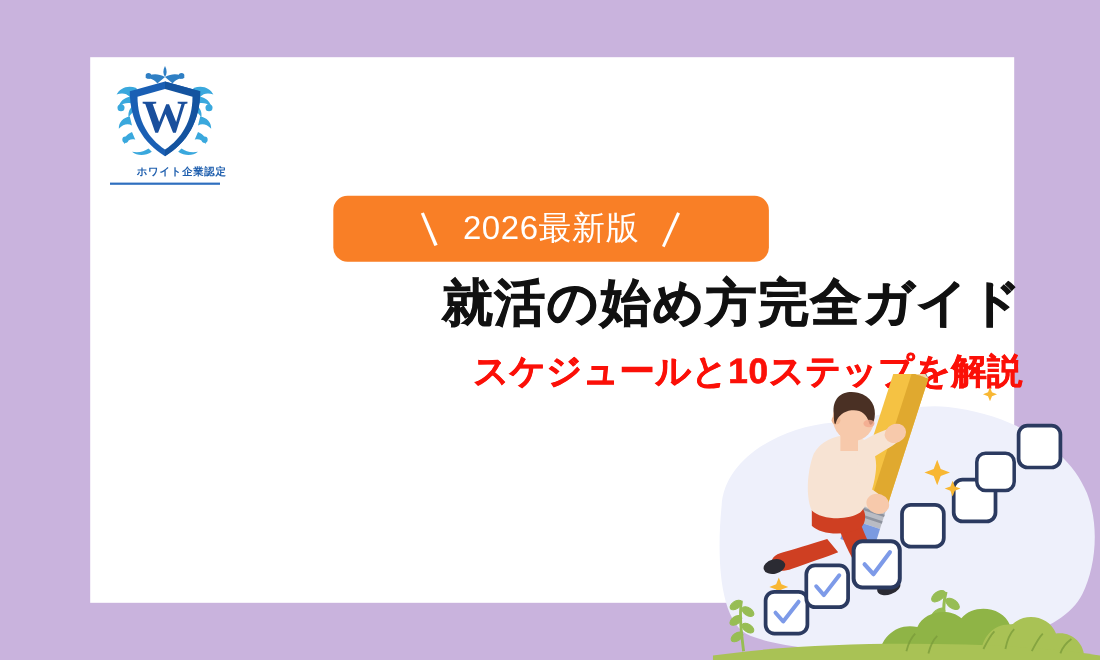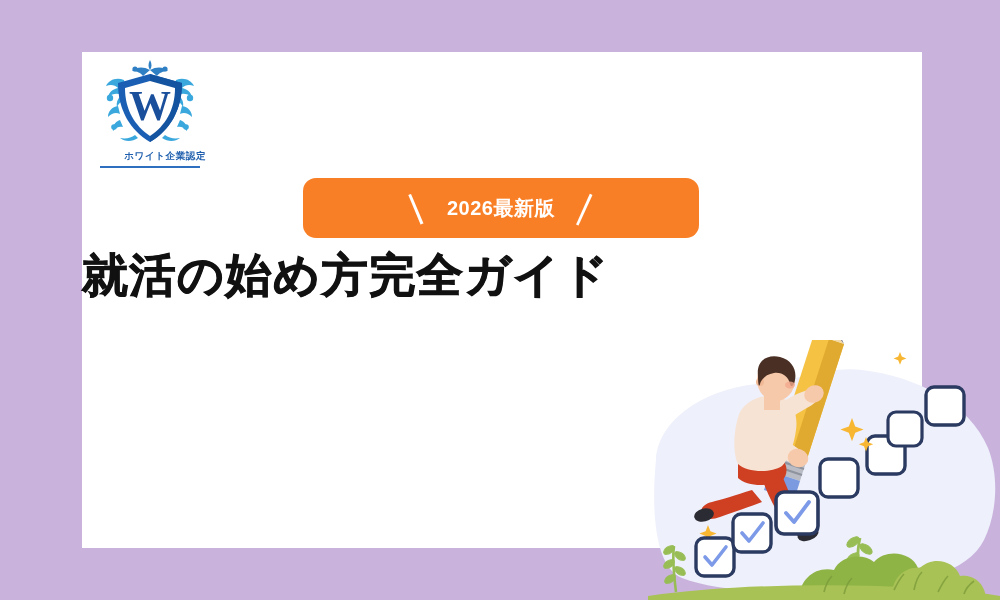--- a/index.html
+++ b/index.html
@@ -88,34 +88,34 @@
     color: #ffffff;
     font-size: 29px;
     font-weight: 700;
     line-height: 1;
     display: inline-block;
   }
   #badge .slash.left  { transform: rotate(18deg) translateY(-1px); }
   #badge .slash.right { transform: rotate(-18deg) translateY(-1px); }
   #badge .badge-text {
     color: #ffffff;
-    font-size: 20px;
-    font-weight: 700;
+    font-size: 30px;
+    font-weight: 400;
     letter-spacing: 0.5px;
     line-height: 1;
     white-space: nowrap;
   }
 
   
   #headline {
     position: absolute;
-    left: 0;
+    left: 8px;
     top: 196px;       
     width: 840px;
-    text-align: left;
+    text-align: right;
   }
   #title {
     font-size: 46px;
     font-weight: 900;
     color: #111111;
     letter-spacing: 1.5px;
     line-height: 1.18;
     white-space: nowrap;
     -webkit-text-stroke: 0.9px #111111;
   }
@@ -194,20 +194,21 @@
     </div>
 
     <div id="badge">
       <span class="slash left">＼</span>
       <span class="badge-text">2026最新版</span>
       <span class="slash right">／</span>
     </div>
 
     <div id="headline">
       <div id="title">就活の始め方完全ガイド</div>
+      <div id="subtitle">スケジュールと10ステップを解説</div>
     </div>
 
   </div>
 
   <div id="illustration">
     <svg viewBox="0 0 352 260" width="352" height="260" aria-hidden="true">
       <defs>
         <clipPath id="clipCard">
 
           <path d="M0 0 H352 V260 H0 Z"></path>

